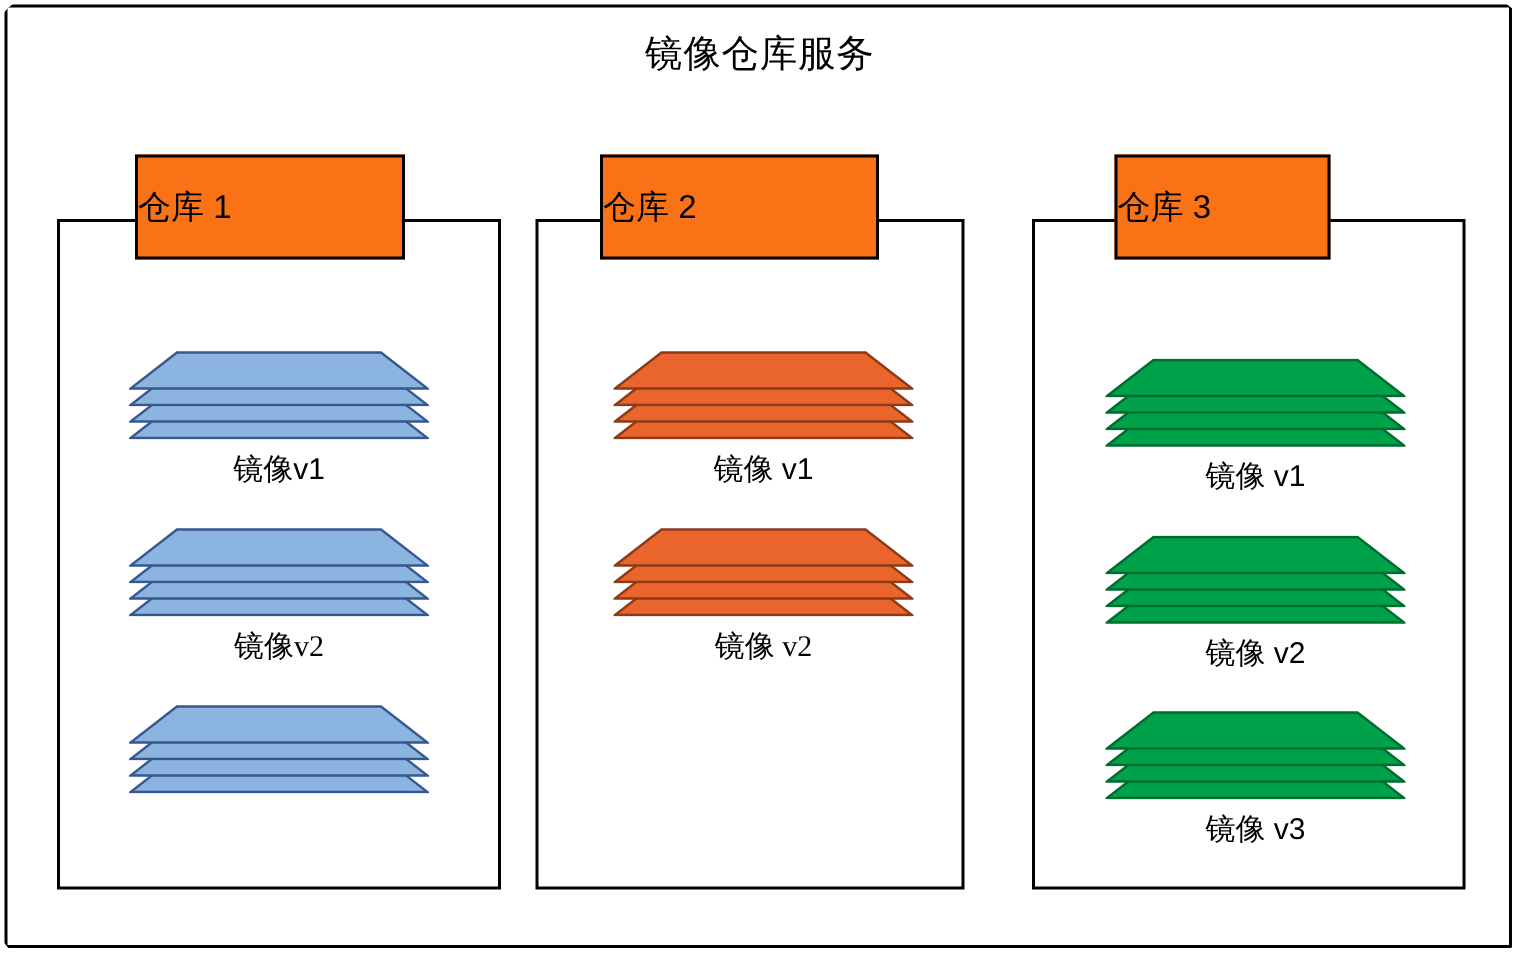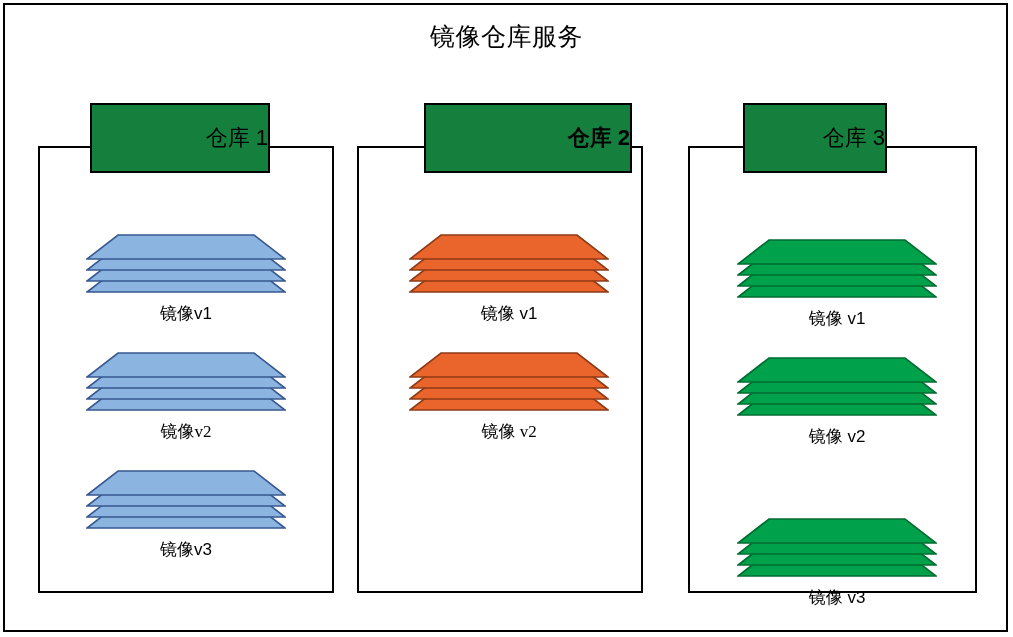--- a/index.html
+++ b/index.html
@@ -11,20 +11,21 @@
   body {
     font-family: "Liberation Sans", "DejaVu Sans", sans-serif;
   }
 
   #canvas {
     position: relative;
     width: 1013px;
     height: 637px;
     background: #ffffff;
     overflow: hidden;
+    border-radius: 18px;
   }
 
   
   .outer-frame {
     position: absolute;
     left: 3px;
     top: 3px;
     width: 1005px;
     height: 629px;
     border: 2px solid #000000;
@@ -57,30 +58,30 @@
   }
   .repo-panel.p1 { left: 38px;  width: 296px; }
   .repo-panel.p2 { left: 357px; width: 286px; }
   .repo-panel.p3 { left: 688px; width: 289px; }
 
   
   .repo-header {
     position: absolute;
     box-sizing: border-box;
     border: 2px solid #000000;
-    background: #15803d;
+    background: #f97316;
     top: 103px;
     height: 70px;
     display: flex;
     align-items: center;
-    justify-content: flex-end;
+    justify-content: flex-start;
     z-index: 4;
   }
   .repo-header.p1 { left: 90px;  width: 180px; }
-  .repo-header.p2 { left: 424px; width: 208px; font-weight: bold; }
+  .repo-header.p2 { left: 400px; width: 186px; }
   .repo-header.p3 { left: 743px; width: 144px; }
   .repo-header-label {
     font-size: 22px;
     line-height: 26px;
     color: #000000;
     white-space: nowrap;
   }
 
   
   .stack-group {
@@ -101,38 +102,38 @@
     left: 0;
     width: 200px;
     height: 26px;
   }
   .layer svg { display: block; width: 200px; height: 26px; }
 
   .stack-label {
     margin-top: 7px;
     width: 200px;
     text-align: center;
-    font-size: 17px;
+    font-size: 20px;
     line-height: 27px;
     color: #000000;
     white-space: nowrap;
   }
 
   
   .col1 { left: 86px; }
   .col2 { left: 409px; }
   .col3 { left: 737px; }
 
   
   .row1 { top: 234px; }
   .row2 { top: 352px; font-family: Liberation Serif, serif; }
   .row3 { top: 470px; }
   .row1b { top: 239px; }
   .row2b { top: 357px; }
-  .row3b { top: 474px; margin-top: 44px; }
+  .row3b { top: 474px; }
 </style>
 </head>
 <body>
 
 <div id="canvas">
 
   <div class="outer-frame"></div>
 
   <div class="diagram-title">镜像仓库服务</div>
 
@@ -216,21 +217,20 @@
           <svg viewBox="0 0 200 26" width="200" height="26">
             <polygon points="32,1 168,1 199,25 1,25" fill="#8CB4E0" stroke="#36588F" stroke-width="1.6" stroke-linejoin="miter"></polygon>
           </svg>
         </div>
         <div class="layer" style="top: 33px; z-index: 1;">
           <svg viewBox="0 0 200 26" width="200" height="26">
             <polygon points="32,1 168,1 199,25 1,25" fill="#8CB4E0" stroke="#36588F" stroke-width="1.6" stroke-linejoin="miter"></polygon>
           </svg>
         </div>
       </div>
-    <div class="stack-label">镜像v3</div>
   </div>
 
   <div class="stack-group col2 row1">
     <div class="stack-art" style="height: 59px;">
         <div class="layer" style="top: 0px; z-index: 4;">
           <svg viewBox="0 0 200 26" width="200" height="26">
             <polygon points="32,1 168,1 199,25 1,25" fill="#E9652B" stroke="#8C3A17" stroke-width="1.6" stroke-linejoin="miter"></polygon>
           </svg>
         </div>
         <div class="layer" style="top: 11px; z-index: 3;">

